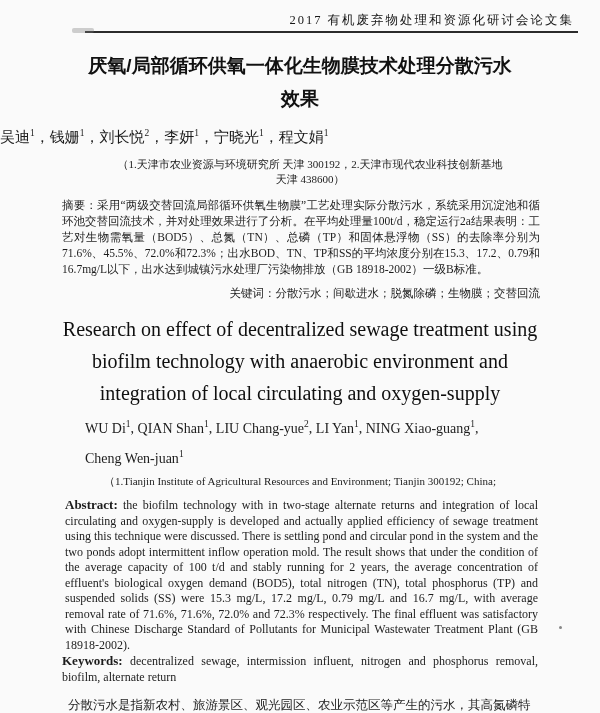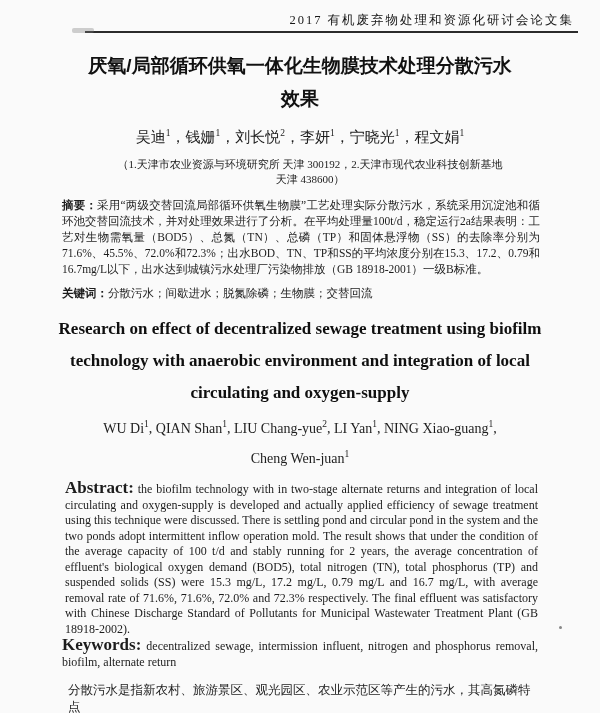--- a/index.html
+++ b/index.html
@@ -22,49 +22,49 @@
     position:absolute; right:38px; top:626px; width:3px; height:3px;
     background:#555; border-radius:50%; opacity:.7;
   }
   h1, h2, p, div { margin:0; }
   .title-cn {
     width:430px; margin:16px auto 0; text-align:center;
     font-family:"Liberation Sans", sans-serif; font-weight:bold;
     font-size:19px; line-height:33px; color:#111;
   }
   .authors-cn {
-    margin-top:8px; text-align:center;
+    margin-top:8px; 
     font-size:15px; line-height:20px;
   }
   .authors-cn sup, .authors-en sup { font-size:9.5px; }
   .affil-cn {
     margin-top:10px; text-align:center;
     font-size:11px; line-height:15px;padding-left:20px;
   }
   .abstract-cn {
     margin:10px 60px 0 62px; text-align:justify;
     font-size:11.5px; line-height:16px;
   }
-  .abstract-cn .lbl, .keywords-cn .lbl { font-weight:bold; }
-  .keywords-cn { margin:8px 60px 0 62px; font-size:11.5px; line-height:16px; }
+  .abstract-cn .lbl, .keywords-cn .lbl { font-weight:normal; }
+  .keywords-cn { margin:8px 60px 0 62px; font-size:11.5px; line-height:16px;text-align:right; }
   .title-en {
     width:486px; margin:12px auto 0; text-align:center;
-    font-family:"Liberation Serif", serif; font-weight:bold;
-    font-size:17px; line-height:32px; color:#0f0f0f;
+    font-family:"Liberation Serif", serif; font-weight:normal;
+    font-size:20px; line-height:32px; color:#0f0f0f;
   }
   .authors-en {
-    width:430px; margin:2px auto 0; text-align:center;
+    width:430px; margin:2px auto 0; 
     font-size:14px; line-height:26px;font-family:Liberation Serif, serif;
   }
   .affil-en { margin-top:2px; text-align:center; font-size:11px; line-height:15px; }
   .abstract-en {
     margin:8px 62px 0 65px; text-align:justify;
     font-size:12px; line-height:15.5px;
   }
-  .abstract-en .lbl, .keywords-en .lbl { font-weight:bold; font-size:17px; }
+  .abstract-en .lbl, .keywords-en .lbl { font-weight:bold; font-size:13px; }
   .keywords-en { margin:0 62px 0 62px; text-align:justify; font-size:12px; line-height:15.5px; }
   .intro { margin:12px 58px 0 68px; font-size:12.5px; line-height:17px; }
 </style>
 </head>
 <body>
 
 <div class="page">
 
   <div class="header-text">2017 有机废弃物处理和资源化研讨会论文集</div>
   <div class="header-rule"></div>
@@ -72,29 +72,30 @@
 
   <h1 class="title-cn">厌氧/局部循环供氧一体化生物膜技术处理分散污水效果</h1>
 
   <div class="authors-cn"><span>吴迪<sup>1</sup></span>，<span>钱姗<sup>1</sup></span>，<span>刘长悦<sup>2</sup></span>，<span>李妍<sup>1</sup></span>，<span>宁晓光<sup>1</sup></span>，<span>程文娟<sup>1</sup></span></div>
 
   <div class="affil-cn">
     <div>（1.天津市农业资源与环境研究所 天津 300192，2.天津市现代农业科技创新基地</div>
     <div>天津 438600）</div>
   </div>
 
-  <p class="abstract-cn"><span class="lbl">摘要：</span><span>采用“两级交替回流局部循环供氧生物膜”工艺处理实际分散污水，系统采用沉淀池和循环池交替回流技术，并对处理效果进行了分析。在平均处理量100t/d，稳定运行2a结果表明：工艺对生物需氧量（BOD5）、总氮（TN）、总磷（TP）和固体悬浮物（SS）的去除率分别为71.6%、45.5%、72.0%和72.3%；出水BOD、TN、TP和SS的平均浓度分别在15.3、17.2、0.79和16.7mg/L以下，出水达到城镇污水处理厂污染物排放（GB 18918-2001）一级B标准。</span></p>
+  <p class="abstract-cn"><span class="lbl">摘要：</span><span>采用“两级交替回流局部循环供氧生物膜”工艺处理实际分散污水，系统采用沉淀池和循环池交替回流技术，并对处理效果进行了分析。在平均处理量100t/d，稳定运行2a结果表明：工艺对生物需氧量（BOD5）、总氮（TN）、总磷（TP）和固体悬浮物（SS）的去除率分别为71.6%、45.5%、72.0%和72.3%；出水BOD、TN、TP和SS的平均浓度分别在15.3、17.2、0.79和16.7mg/L以下，出水达到城镇污水处理厂污染物排放（GB 18918-2002）一级B标准。</span></p>
 
   <p class="keywords-cn"><span class="lbl">关键词：</span><span>分散污水；间歇进水；脱氮除磷；生物膜；交替回流</span></p>
 
   <h2 class="title-en">Research on effect of decentralized sewage treatment using biofilm technology with anaerobic environment and integration of local circulating and oxygen-supply</h2>
 
   <div class="authors-en"><span>WU Di<sup>1</sup></span>, <span>QIAN Shan<sup>1</sup></span>, <span>LIU Chang-yue<sup>2</sup></span>, <span>LI Yan<sup>1</sup></span>, <span>NING Xiao-guang<sup>1</sup></span>, <span>Cheng Wen-juan<sup>1</sup></span></div>
 
   <div class="affil-en">
+    <div>（1.Tianjin Institute of Agricultural Resources and Environment; Tianjin 300192; China;</div>
   </div>
 
   <p class="abstract-en"><span class="lbl">Abstract:</span><span> the biofilm technology with in two-stage alternate returns and integration of local circulating and oxygen-supply is developed and actually applied efficiency of sewage treatment using this technique were discussed. There is settling pond and circular pond in the system and the two ponds adopt intermittent inflow operation mold. The result shows that under the condition of the average capacity of 100 t/d and stably running for 2 years, the average concentration of effluent's biological oxygen demand (BOD5), total nitrogen (TN), total phosphorus (TP) and suspended solids (SS) were 15.3 mg/L, 17.2 mg/L, 0.79 mg/L and 16.7 mg/L, with average removal rate of 71.6%, 71.6%, 72.0% and 72.3% respectively. The final effluent was satisfactory with Chinese Discharge Standard of Pollutants for Municipal Wastewater Treatment Plant (GB 18918-2002).</span></p>
 
   <p class="keywords-en"><span class="lbl">Keywords:</span><span> decentralized sewage, intermission influent, nitrogen and phosphorus removal, biofilm, alternate return</span></p>
 
   <p class="intro">分散污水是指新农村、旅游景区、观光园区、农业示范区等产生的污水，其高氮磷特点</p>
 
   <div class="scan-speck"></div>
 

